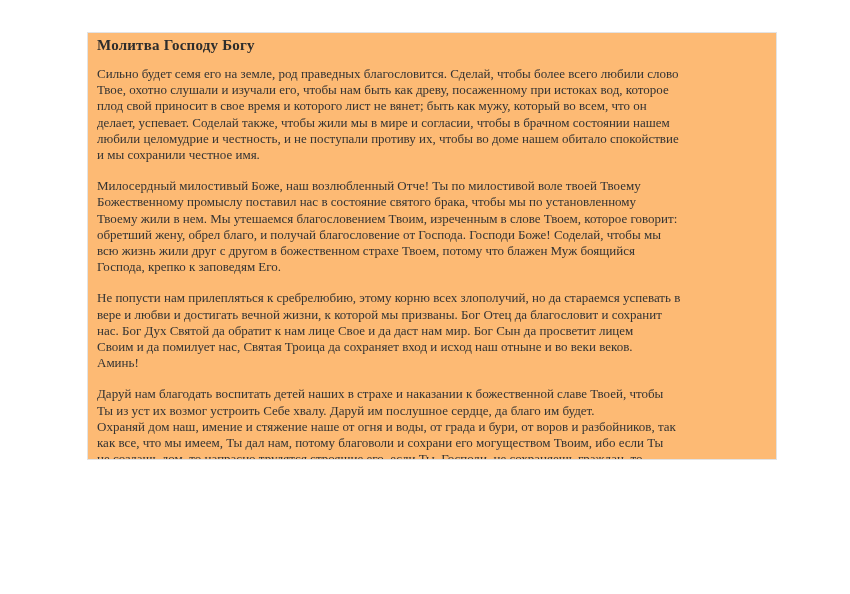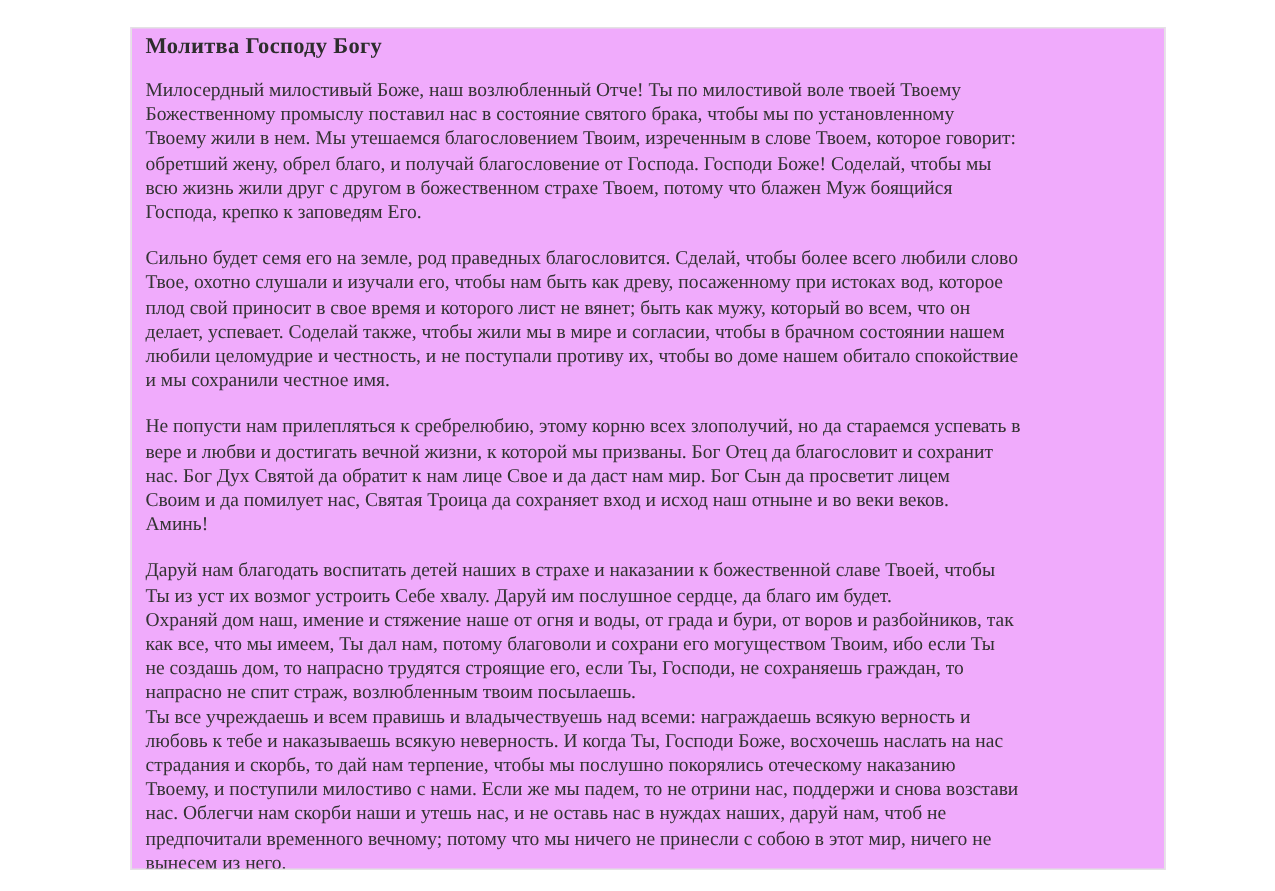--- a/index.html
+++ b/index.html
@@ -12,24 +12,24 @@
   }
   .canvas {
     position: relative;
     width: 850px;
     height: 594px;
     background: #ffffff;
   }
   .doc-panel {
     position: absolute;
     left: 87px;
-    top: 18px;
+    top: 32px;
     width: 690px;
-    height: 562px;
-    background: #f0abfc;
+    height: 428px;
+    background: #fdba74;
     border: 1px solid #e3e3e3;
     padding: 3px 8px 0 9px;
     overflow: hidden;
   }
   .doc-title {
     font-size: 15px;
     font-weight: bold;
     color: #2d2d2d;
     line-height: 18px;
     margin-bottom: 12px;
@@ -44,32 +44,32 @@
     letter-spacing: 0px;
   }
   .doc-paragraph:last-child { margin-bottom: 0; }
 </style>
 </head>
 <body>
 
 <div class="canvas">
   <div class="doc-panel">
     <h1 class="doc-title">Молитва Господу Богу</h1>
+    <p class="doc-paragraph">Сильно будет семя его на земле, род праведных благословится. Сделай, чтобы более всего любили слово
+Твое, охотно слушали и изучали его, чтобы нам быть как древу, посаженному при истоках вод, которое
+плод свой приносит в свое время и которого лист не вянет; быть как мужу, который во всем, что он
+делает, успевает. Соделай также, чтобы жили мы в мире и согласии, чтобы в брачном состоянии нашем
+любили целомудрие и честность, и не поступали противу их, чтобы во доме нашем обитало спокойствие
+и мы сохранили честное имя.</p>
     <p class="doc-paragraph">Милосердный милостивый Боже, наш возлюбленный Отче! Ты по милостивой воле твоей Твоему
 Божественному промыслу поставил нас в состояние святого брака, чтобы мы по установленному
 Твоему жили в нем. Мы утешаемся благословением Твоим, изреченным в слове Твоем, которое говорит:
 обретший жену, обрел благо, и получай благословение от Господа. Господи Боже! Соделай, чтобы мы
 всю жизнь жили друг с другом в божественном страхе Твоем, потому что блажен Муж боящийся
 Господа, крепко к заповедям Его.</p>
-    <p class="doc-paragraph">Сильно будет семя его на земле, род праведных благословится. Сделай, чтобы более всего любили слово
-Твое, охотно слушали и изучали его, чтобы нам быть как древу, посаженному при истоках вод, которое
-плод свой приносит в свое время и которого лист не вянет; быть как мужу, который во всем, что он
-делает, успевает. Соделай также, чтобы жили мы в мире и согласии, чтобы в брачном состоянии нашем
-любили целомудрие и честность, и не поступали противу их, чтобы во доме нашем обитало спокойствие
-и мы сохранили честное имя.</p>
     <p class="doc-paragraph">Не попусти нам прилепляться к сребрелюбию, этому корню всех злополучий, но да стараемся успевать в
 вере и любви и достигать вечной жизни, к которой мы призваны. Бог Отец да благословит и сохранит
 нас. Бог Дух Святой да обратит к нам лице Свое и да даст нам мир. Бог Сын да просветит лицем
 Своим и да помилует нас, Святая Троица да сохраняет вход и исход наш отныне и во веки веков.
 Аминь!</p>
     <p class="doc-paragraph">Даруй нам благодать воспитать детей наших в страхе и наказании к божественной славе Твоей, чтобы
 Ты из уст их возмог устроить Себе хвалу. Даруй им послушное сердце, да благо им будет.
 Охраняй дом наш, имение и стяжение наше от огня и воды, от града и бури, от воров и разбойников, так
 как все, что мы имеем, Ты дал нам, потому благоволи и сохрани его могуществом Твоим, ибо если Ты
 не создашь дом, то напрасно трудятся строящие его, если Ты, Господи, не сохраняешь граждан, то

